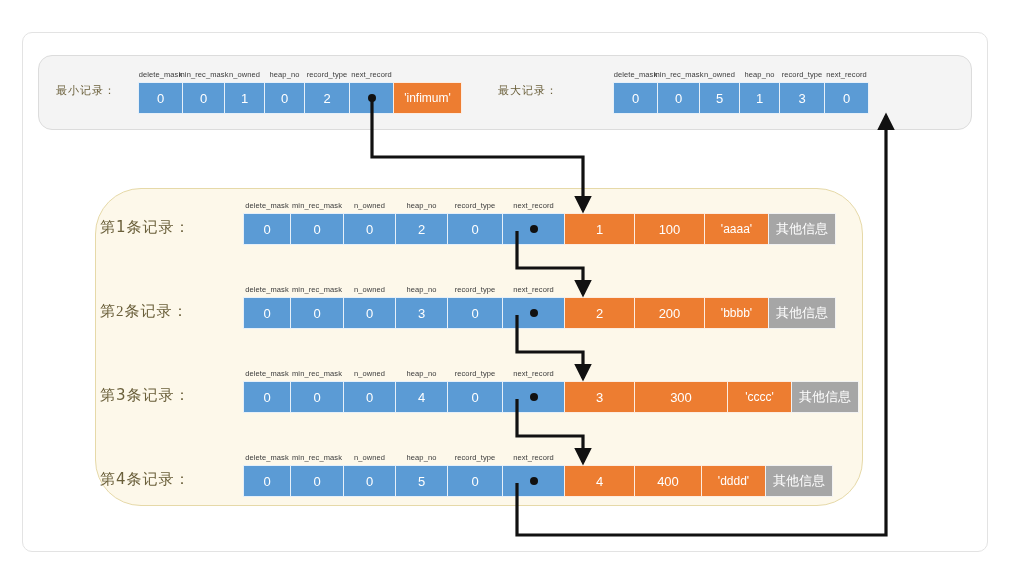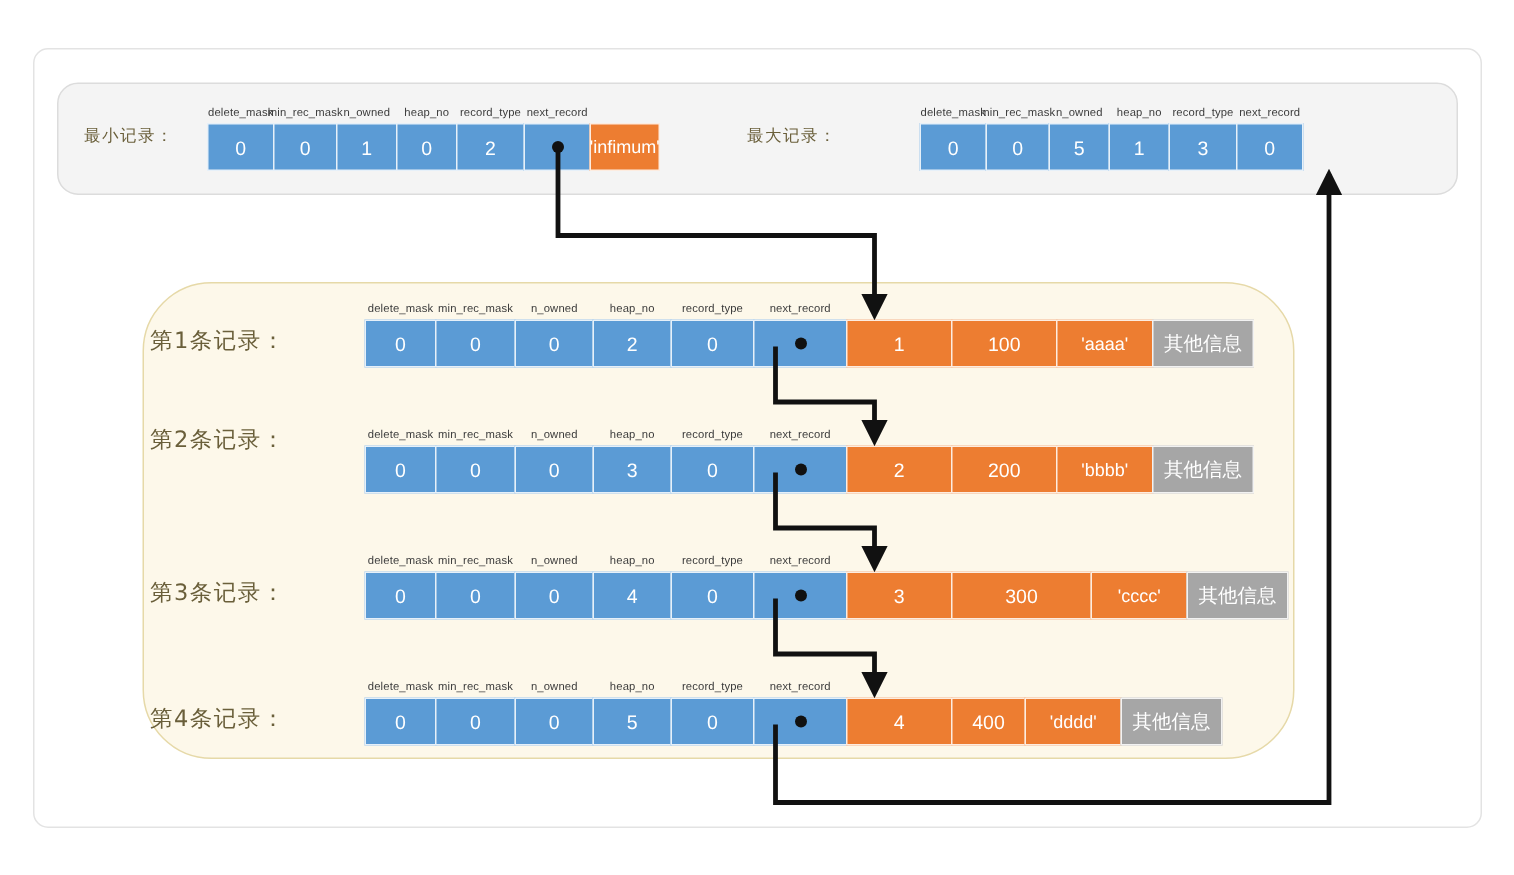--- a/index.html
+++ b/index.html
@@ -126,21 +126,21 @@
       <span>0</span>
     </div>
     <div class="cell blue" style="width:46px;">
       <span class="colhead">record_type</span>
       <span>2</span>
     </div>
     <div class="cell blue" style="width:45px;">
       <span class="colhead">next_record</span>
       <span class="dot"></span>
     </div>
-    <div class="cell orange quoted" style="width:47px;">'infimum'</div>
+    <div class="cell orange quoted" style="width:69px;">'infimum'</div>
   </div>
 
   <div class="row-label" style="left:498px; top:83px;">最大记录：</div>
 
   <div class="strip" style="left:613px; top:82px;">
     <div class="cell blue" style="width:45px;">
       <span class="colhead">delete_mask</span>
       <span>0</span>
     </div>
     <div class="cell blue" style="width:43px;">
@@ -192,21 +192,21 @@
     <div class="cell blue" style="width:63px;">
       <span class="colhead">next_record</span>
       <span class="dot"></span>
     </div>
     <div class="cell orange" style="width:71px;">1</div>
     <div class="cell orange" style="width:71px;">100</div>
     <div class="cell orange quoted" style="width:65px;">'aaaa'</div>
     <div class="cell gray" style="width:68px;">其他信息</div>
   </div>
 
-  <div class="row-label small" style="left:100px; top:284px;">第2条记录：</div>
+  <div class="row-label small" style="left:100px; top:302px;font-family:Liberation Serif, serif;">第2条记录：</div>
   <div class="strip" style="left:243px; top:297px;">
     <div class="cell blue" style="width:48px;">
       <span class="colhead">delete_mask</span>
       <span>0</span>
     </div>
     <div class="cell blue" style="width:54px;">
       <span class="colhead">min_rec_mask</span>
       <span>0</span>
     </div>
     <div class="cell blue" style="width:53px;">
@@ -283,21 +283,21 @@
     </div>
     <div class="cell blue" style="width:56px;">
       <span class="colhead">record_type</span>
       <span>0</span>
     </div>
     <div class="cell blue" style="width:63px;">
       <span class="colhead">next_record</span>
       <span class="dot"></span>
     </div>
     <div class="cell orange" style="width:71px;">4</div>
-    <div class="cell orange" style="width:50px;">400</div>
+    <div class="cell orange" style="width:68px;">400</div>
     <div class="cell orange quoted" style="width:65px;">'dddd'</div>
     <div class="cell gray" style="width:68px;">其他信息</div>
   </div>
 
   <svg class="links" viewBox="0 0 1009 583" xmlns="http://www.w3.org/2000/svg">
     <defs>
       <marker id="ah" viewBox="0 0 10 10" refX="8" refY="5" markerWidth="5.5" markerHeight="5.5" orient="auto-start-reverse">
         <path d="M 0 0 L 10 5 L 0 10 z" fill="#111111"></path>
       </marker>
     </defs>

